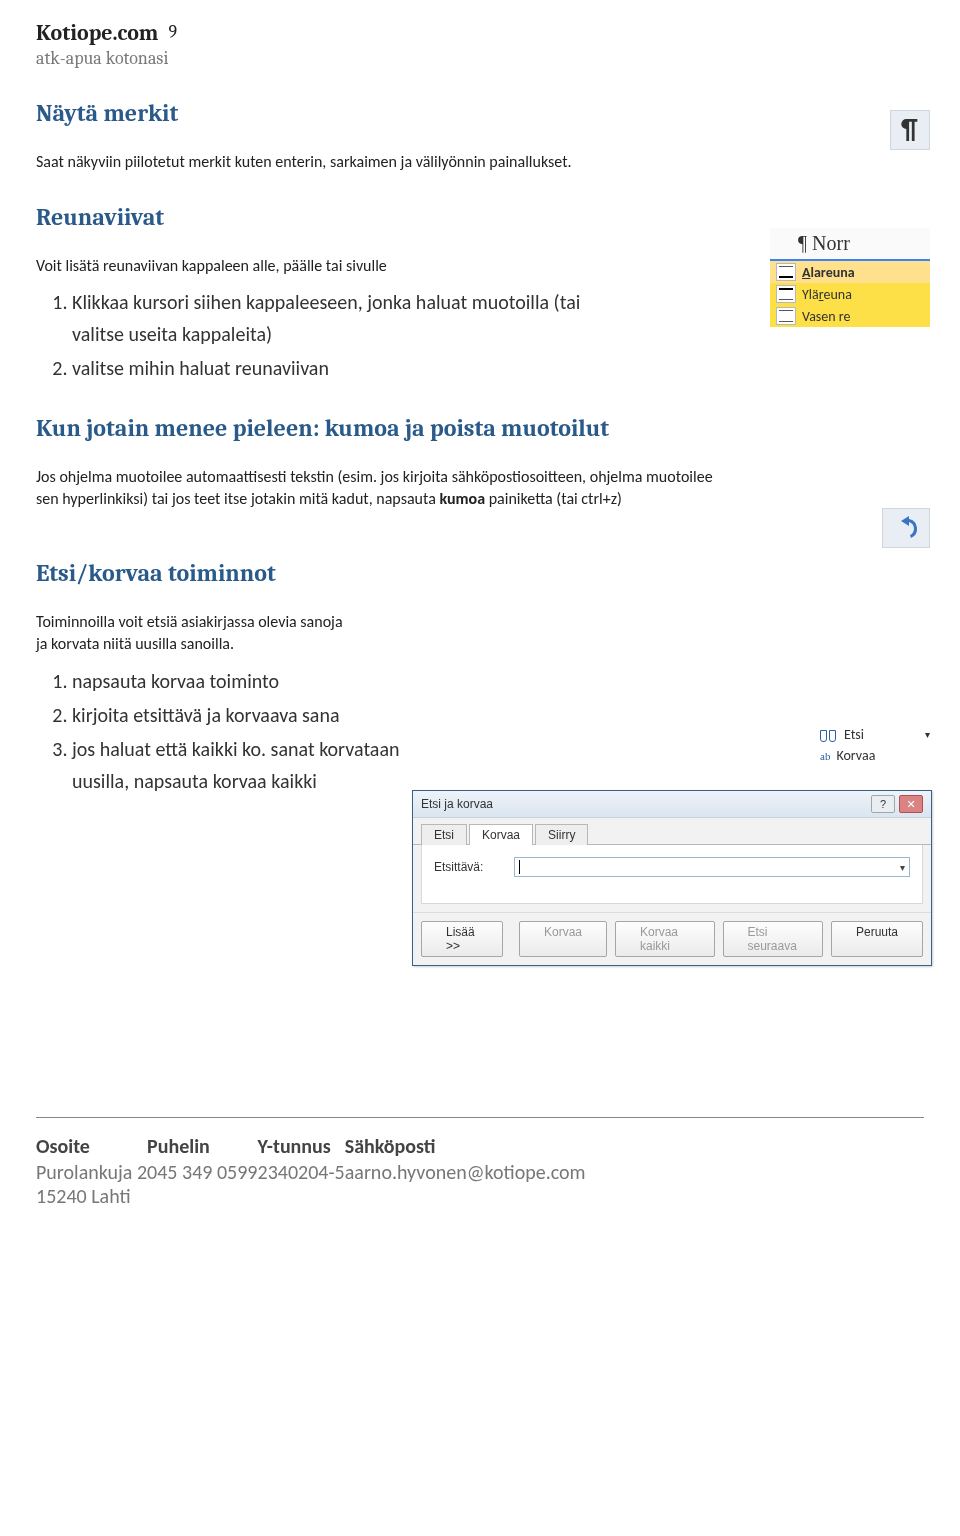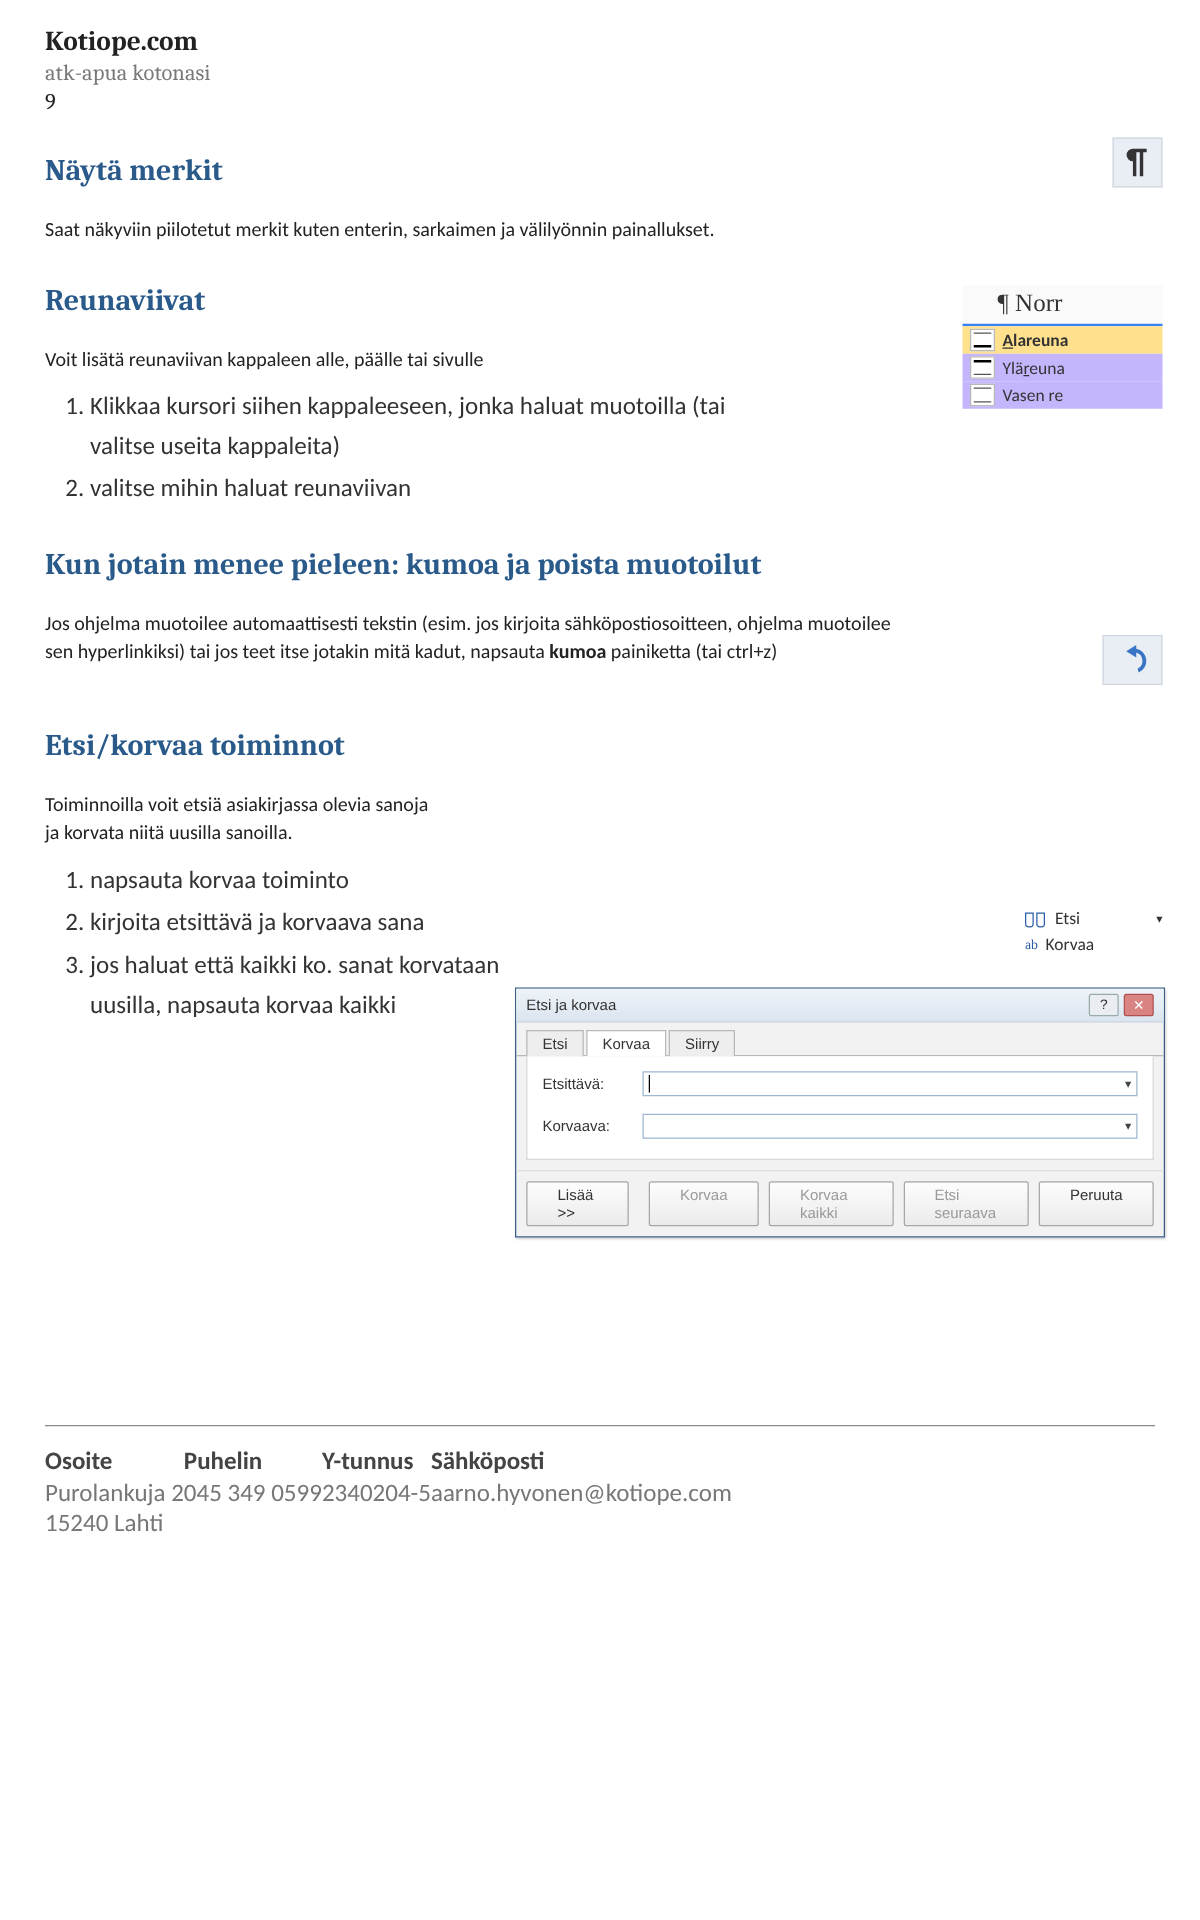--- a/index.html
+++ b/index.html
@@ -4,21 +4,21 @@
 <style>
   * { box-sizing: border-box; margin: 0; padding: 0; }
   body {
     font-family: Calibri, Arial, sans-serif;
     background: #fff;
     width: 960px;
     color: #333;
     padding: 20px 36px 20px 36px;
     position: relative;
   }
-  .header { display: flex; justify-content: space-between; flex-direction: column; }
+  .header { display: flex; justify-content: flex-start; }
   .header-left { }
   .site-title { font-family: Cambria, Georgia, serif; font-size: 22px; font-weight: bold; color: #222; }
   .site-sub { font-family: Cambria, Georgia, serif; font-size: 18px; color: #7a7a7a; margin-top: 2px; }
   .page-num { font-family: Cambria, Georgia, serif; font-size: 18px; color: #222; margin-right: 420px; margin-top: 2px; }
 
   .section-heading {
     font-family: Cambria, Georgia, serif;
     font-size: 24px;
     color: #2a5a8a;
     font-weight: 600;
@@ -34,21 +34,21 @@
   .float-right { position: absolute; right: 30px; }
   .icon-slot { border: 1px solid #cfd6de; background: #e9eef4; display:flex; align-items:center; justify-content:center; }
 
   
   .pilcrow-box { width: 40px; height: 40px; }
   .pilcrow-box svg { width: 22px; height: 30px; }
 
   
   .menu-mock { width: 160px; font-size: 14px; }
   .menu-mock .norm { font-family:'Times New Roman', serif; font-size: 20px; padding: 4px 0 4px 28px; border-bottom:2px solid #3b82f6; background:#fafafa; }
-  .menu-mock .row { display:flex; align-items:center; padding:2px 6px; gap:6px; background:#c4b5fd; }
+  .menu-mock .row { display:flex; align-items:center; padding:2px 6px; gap:6px; background:#fde047; }
   .menu-mock .row.sel { background:#ffe08c;font-weight:bold; }
   .menu-mock .bicon { width:20px; height:18px; border:1px solid #b8b8b8; display:flex; flex-direction:column; justify-content:space-between; padding:2px; background:#fff;}
   .menu-mock .bicon span{ height:1px; background:#555; }
   .menu-mock .label u { text-decoration: underline; }
 
   
   .undo-box { width: 48px; height: 40px; }
   .undo-box svg { width: 30px; height: 30px; }
 
   
@@ -189,24 +189,20 @@
     <div class="tab">Siirry</div>
   </div>
   <div class="tabline"></div>
   <div class="content">
     <div class="frow2">
       <label>Etsittävä:</label>
       <div class="cbox caret">
           <span class="cursor"></span>
         </div>
     </div>
-    <div class="frow2" style="margin-bottom:4px;">
-      <label>Korvaava:</label>
-      <div class="cbox caret"></div>
-    </div>
   </div>
   <div class="btnrow">
     <div class="dbtn">Lisää &gt;&gt;</div>
     <div class="spacer"></div>
     <div class="dbtn dis">Korvaa</div>
     <div class="dbtn dis">Korvaa kaikki</div>
     <div class="dbtn dis">Etsi seuraava</div>
     <div class="dbtn">Peruuta</div>
   </div>
 </div>

